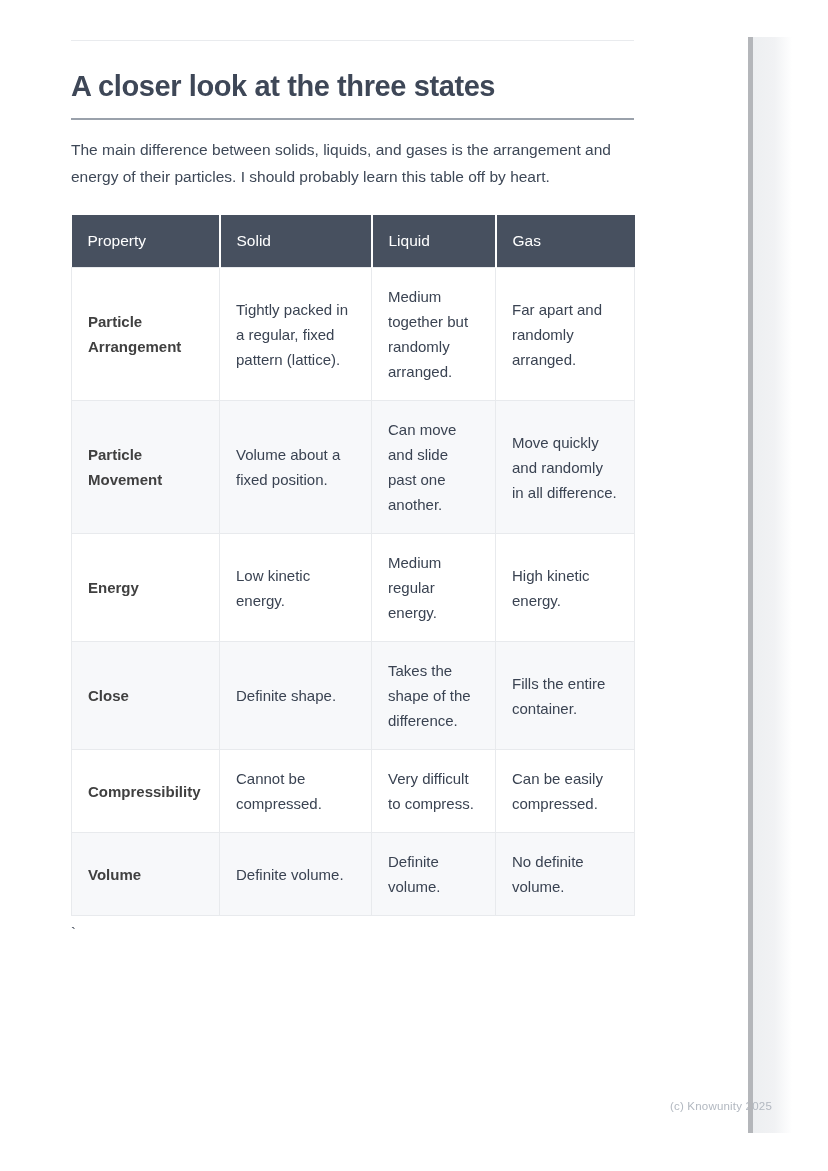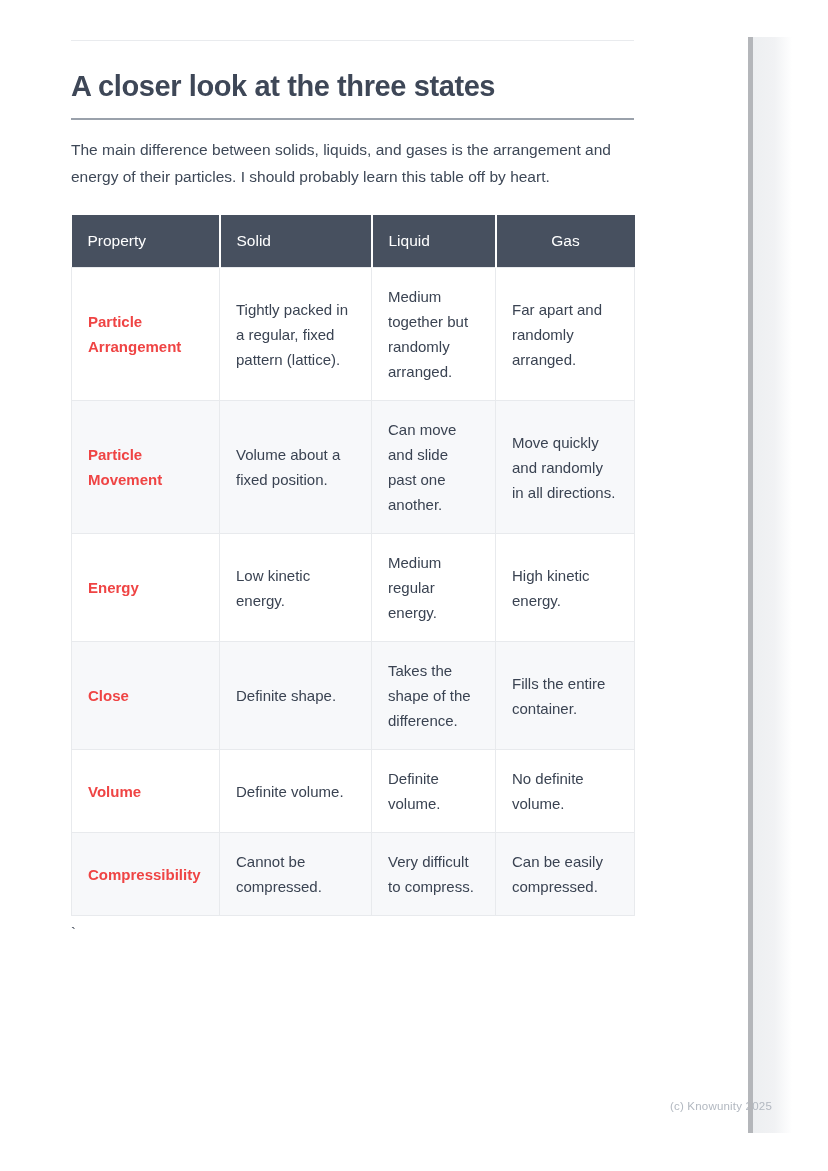--- a/index.html
+++ b/index.html
@@ -62,35 +62,35 @@
 
   .states-table th {
     background: #47505f;
     color: #ffffff;
     font-size: 15.5px;
     font-weight: 500;
     text-align: left;
     padding: 17px 16px;
     border-right: 2px solid #ffffff;
   }
-  .states-table th:last-child { border-right: none; text-align: center; }
+  .states-table th:last-child { border-right: none; }
 
   .states-table td {
     font-size: 15px;
     line-height: 25px;
     color: #3a4352;
     padding: 16px;
     vertical-align: middle;
     border: 1px solid #e8eaed;
     background: #ffffff;
   }
   .states-table tbody tr:nth-child(even) td { background: #f7f8fa; }
   .states-table td.property-cell {
     font-weight: 700;
-    color: #ef4444;
+    color: #404040;
   }
 
   .stray-backtick {
     position: absolute;
     left: 71px; top: 924px;
     font-size: 15px;
     color: #3a4352;
   }
 
   .footer-credit {
@@ -151,46 +151,46 @@
       <tr>
         <td class="property-cell">Particle Arrangement</td>
         <td>Tightly packed in a regular, fixed pattern (lattice).</td>
         <td>Medium together but randomly arranged.</td>
         <td>Far apart and randomly arranged.</td>
       </tr>
       <tr>
         <td class="property-cell">Particle Movement</td>
         <td>Volume about a fixed position.</td>
         <td>Can move and slide past one another.</td>
-        <td>Move quickly and randomly in all directions.</td>
+        <td>Move quickly and randomly in all difference.</td>
       </tr>
       <tr>
         <td class="property-cell">Energy</td>
         <td>Low kinetic energy.</td>
         <td>Medium regular energy.</td>
         <td>High kinetic energy.</td>
       </tr>
       <tr>
         <td class="property-cell">Close</td>
         <td>Definite shape.</td>
         <td>Takes the shape of the difference.</td>
         <td>Fills the entire container.</td>
       </tr>
       <tr>
+        <td class="property-cell">Compressibility</td>
+        <td>Cannot be compressed.</td>
+        <td>Very difficult to compress.</td>
+        <td>Can be easily compressed.</td>
+      </tr>
+      <tr>
         <td class="property-cell">Volume</td>
         <td>Definite volume.</td>
         <td>Definite volume.</td>
         <td>No definite volume.</td>
       </tr>
-      <tr>
-        <td class="property-cell">Compressibility</td>
-        <td>Cannot be compressed.</td>
-        <td>Very difficult to compress.</td>
-        <td>Can be easily compressed.</td>
-      </tr>
     </tbody>
   </table>
 
   <div class="stray-backtick">`</div>
 
   <div class="side-panel"></div>
 
   <div class="footer-credit">(c) Knowunity 2025</div>
 
   <div class="scrollbar-thumb"></div>

